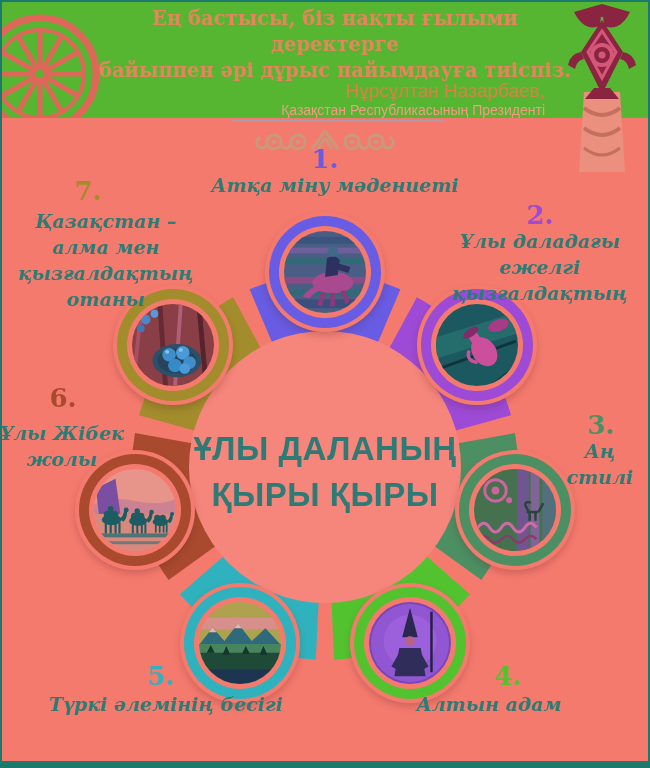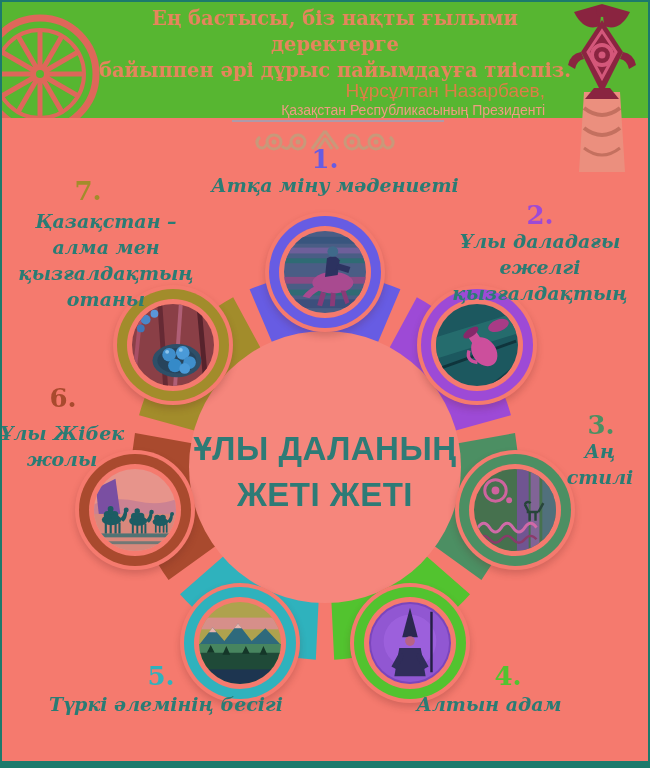--- a/index.html
+++ b/index.html
@@ -126,21 +126,21 @@
     <path d="M484.5,438.5 A162,162 0 0 1 456.3,561.9" fill="none" stroke="#4c8f63" stroke-width="62"></path>
     <path d="M446.7,573.9 A162,162 0 0 1 332.7,628.8" fill="none" stroke="#52c32f" stroke-width="62"></path>
     <path d="M317.3,628.8 A162,162 0 0 1 203.3,573.9" fill="none" stroke="#2fb2bd" stroke-width="62"></path>
     <path d="M193.7,561.9 A162,162 0 0 1 165.5,438.5" fill="none" stroke="#a94a2e" stroke-width="62"></path>
     <path d="M168.9,423.5 A162,162 0 0 1 247.9,324.5" fill="none" stroke="#a28c2b" stroke-width="62"></path>
     <circle id="center-circle" cx="325" cy="467" r="136" fill="#f6867c"></circle>
 </svg>
 
 <div class="center-title">
   <div>ҰЛЫ ДАЛАНЫҢ</div>
-  <div>ЖЕТІ ЖЕТІ</div>
+  <div>ҚЫРЫ ҚЫРЫ</div>
 </div>
 
 <div class="item-circle" style="left: 265px; top: 212px;">
  <div class="ring" style="background: rgb(103, 92, 227);">
       <div class="gap">
   <div class="photo">
    <svg viewBox="0 0 84 84" preserveAspectRatio="xMidYMid slice">
      <rect width="84" height="84" fill="#4a5d85"></rect>
      <rect y="6" width="84" height="7" fill="#39557e"></rect>
      <rect y="17" width="84" height="6" fill="#6e5f9a"></rect>

